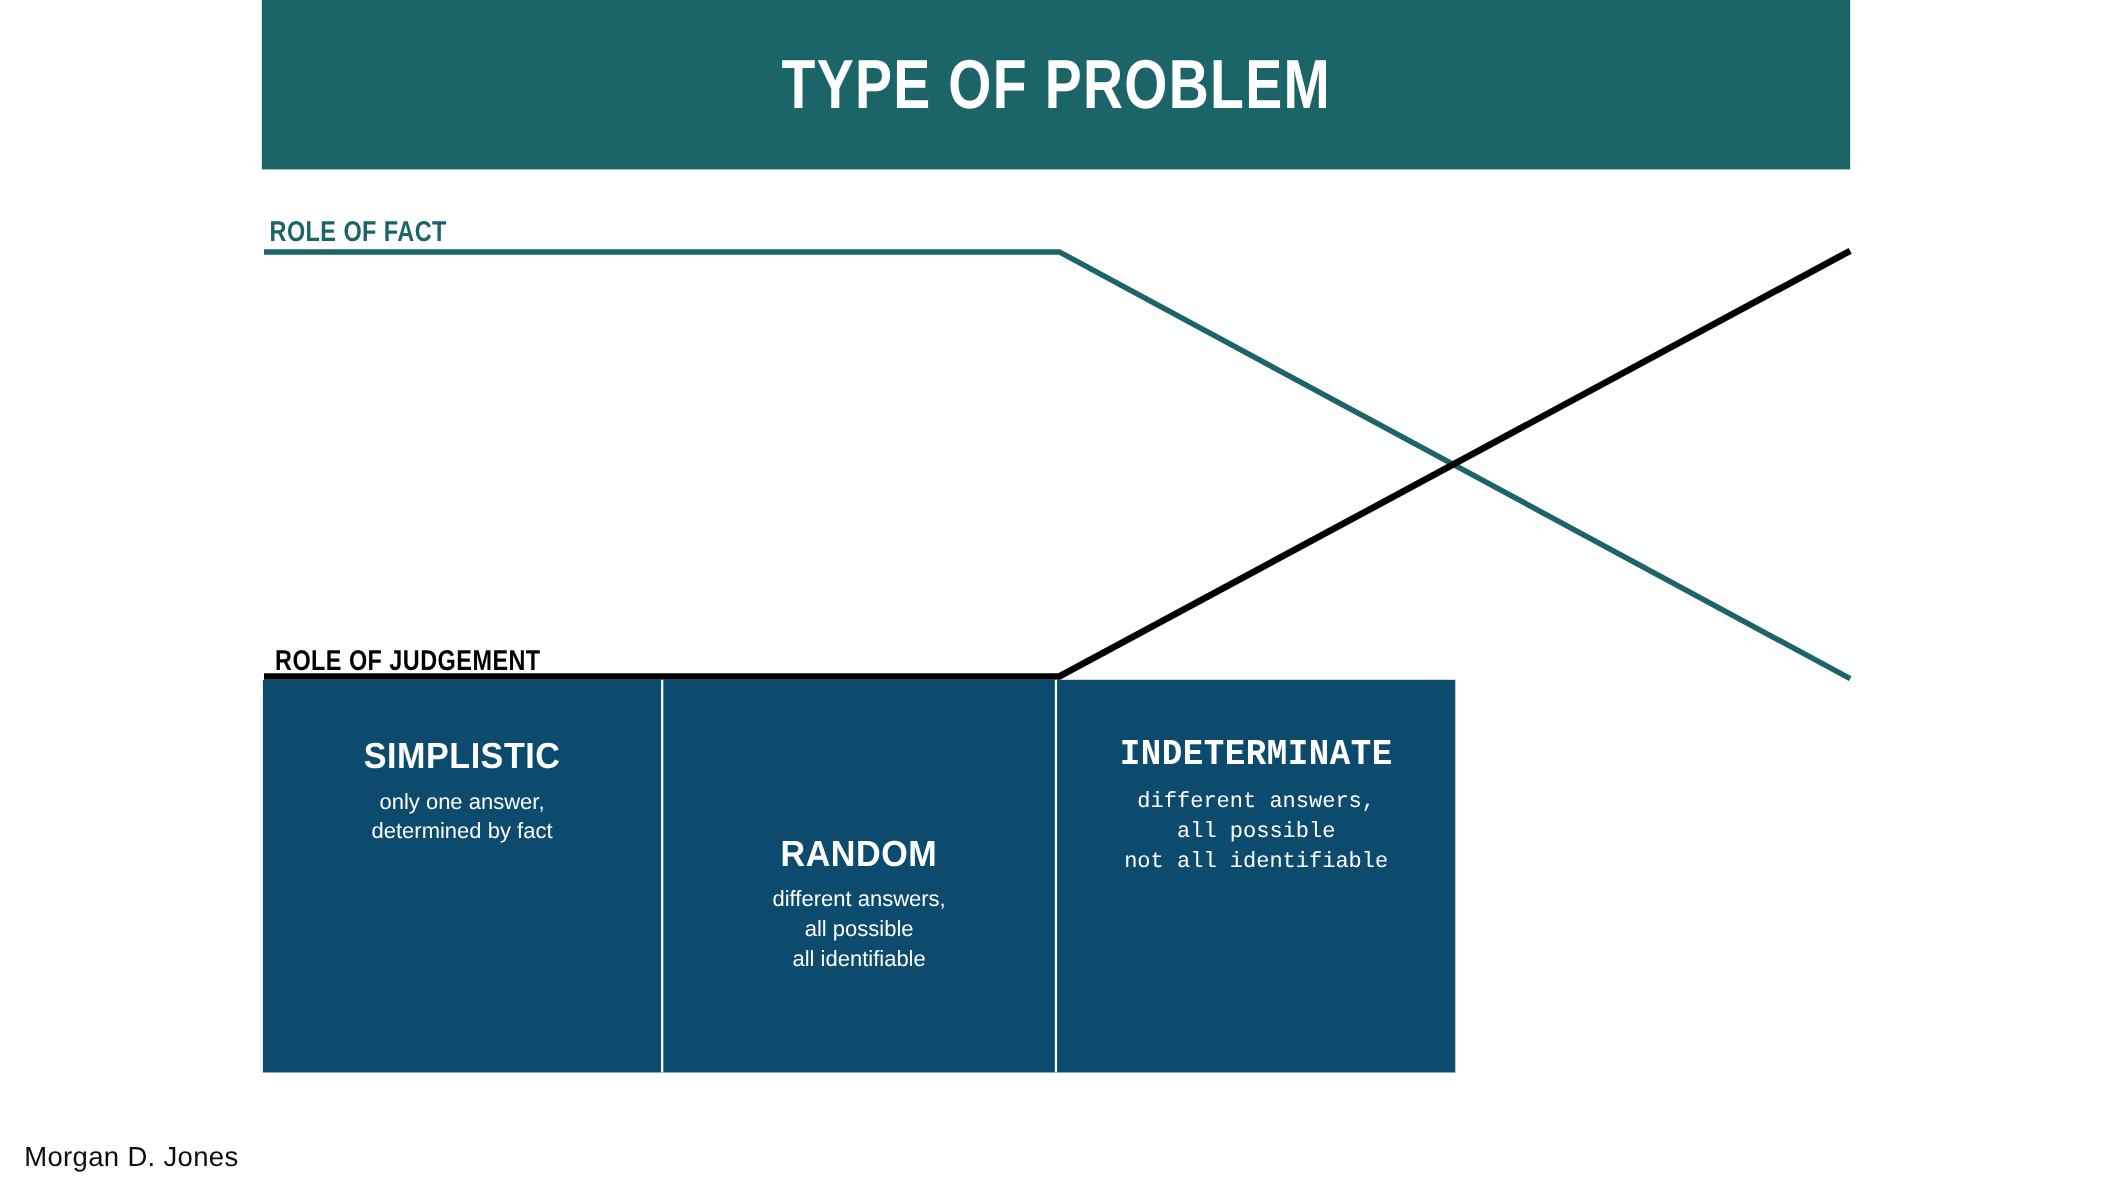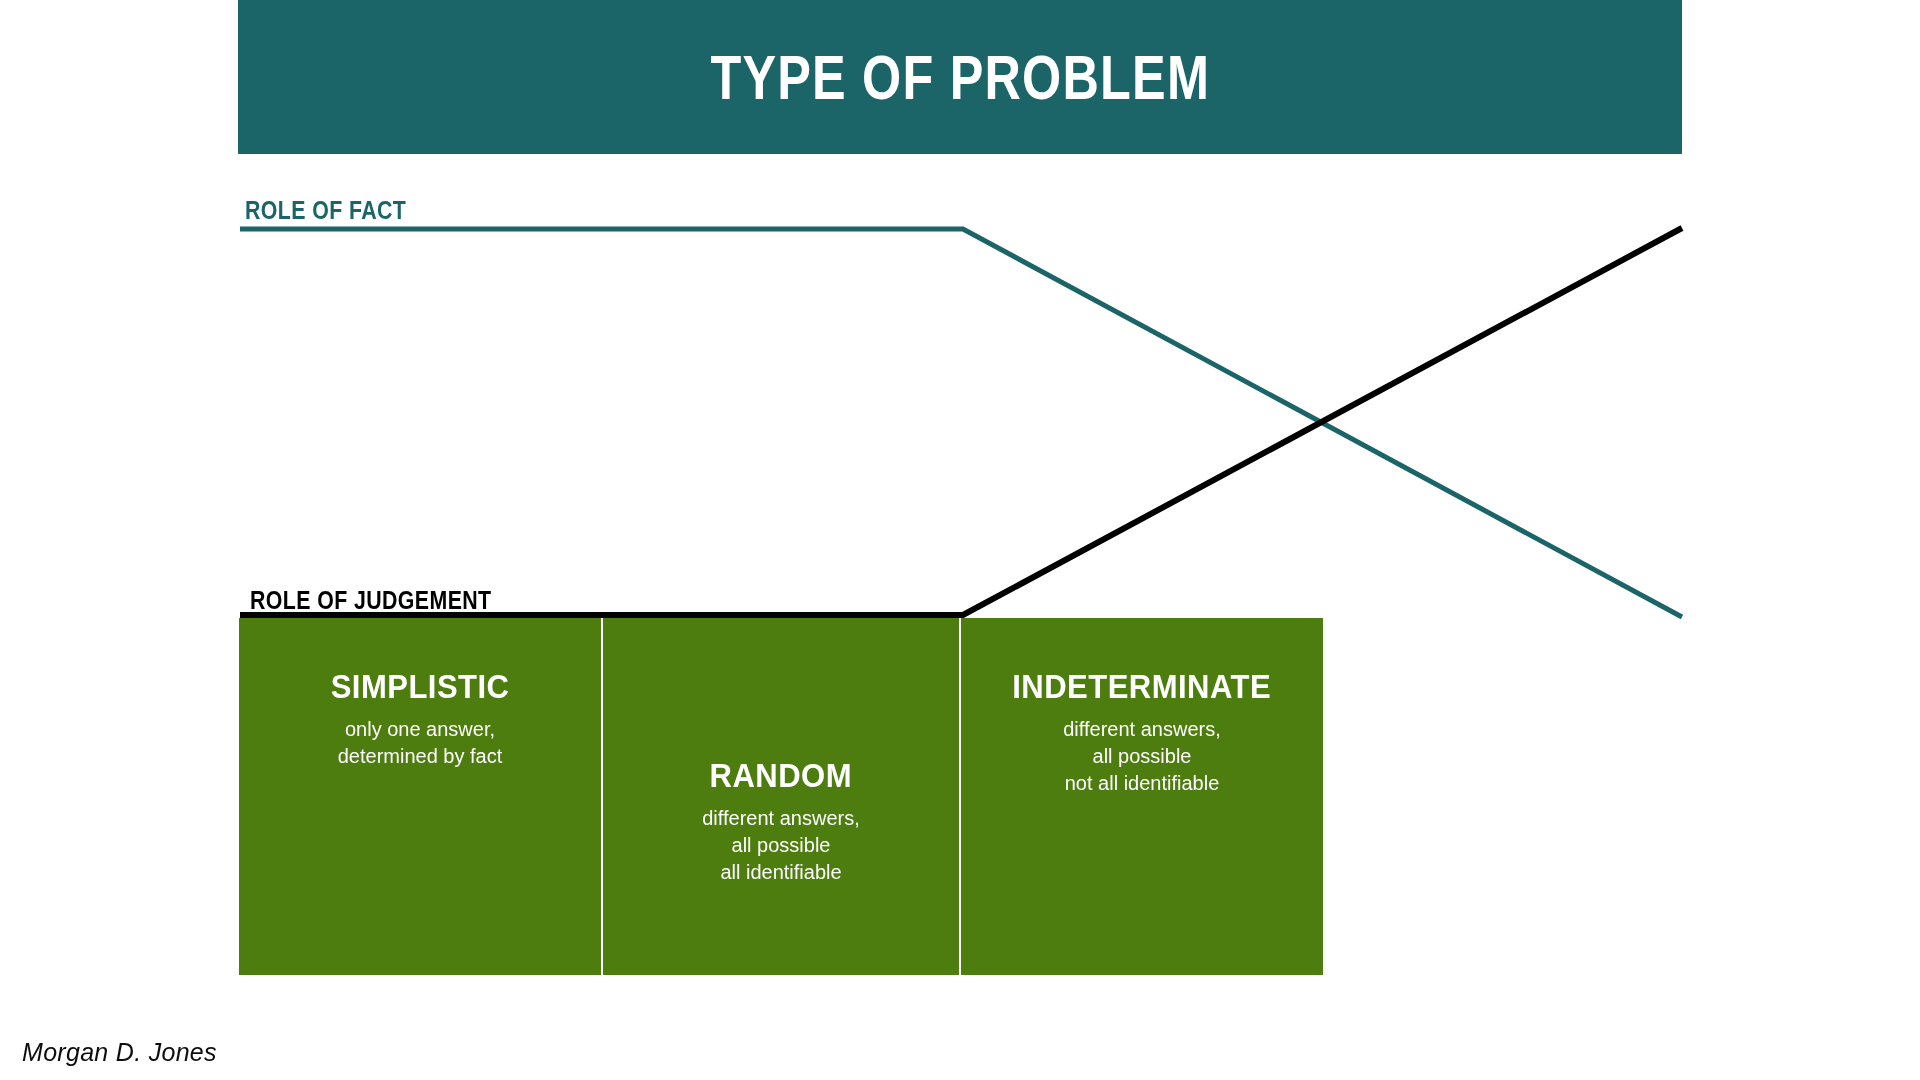--- a/index.html
+++ b/index.html
@@ -58,35 +58,35 @@
     left:239px; top:618px;
     width:1443px; height:462px;
     display:flex;
     flex-direction:column;
   }
   .matrix-row{display:flex;}
   .row-definitions{height:357px;}
   .row-examples{height:105px;border-top:2px solid #ffffff;}
 
   .cell{
-    background:#4d7c0f;
+    background:#0c4a6e;
     color:#ffffff;
     box-sizing:border-box;
     display:flex;
     flex-direction:column;
     align-items:center;
     position:relative;
   }
   .cell + .cell{border-left:2px solid #ffffff;}
 
   
   .col-1{width:362px;}
   .col-2{width:359px;}
   .col-3{width:358px;justify-content:center;}
-  .col-4{width:364px;}
+  .col-4{width:364px;font-family:Liberation Mono, monospace;}
 
   .row-definitions .cell{padding-top:50px;}
   .cell-title{
     font-size:33px;
     font-weight:700;
     letter-spacing:0.5px;
     line-height:1.15;
     margin-bottom:10px;
     white-space:nowrap;
     transform:scaleX(0.94);
@@ -111,21 +111,20 @@
     transform:scaleX(0.85);
     white-space:nowrap;
     line-height:1;
   }
 
   
   .credit{
     position:absolute;
     left:22px; top:1040px;
     font-size:25px;
-    font-style:italic;
     font-weight:500;
     color:#0d0d0d;
     letter-spacing:0.3px;
     white-space:nowrap;
     line-height:1;
   }
 </style>
 </head>
 <body>
 

